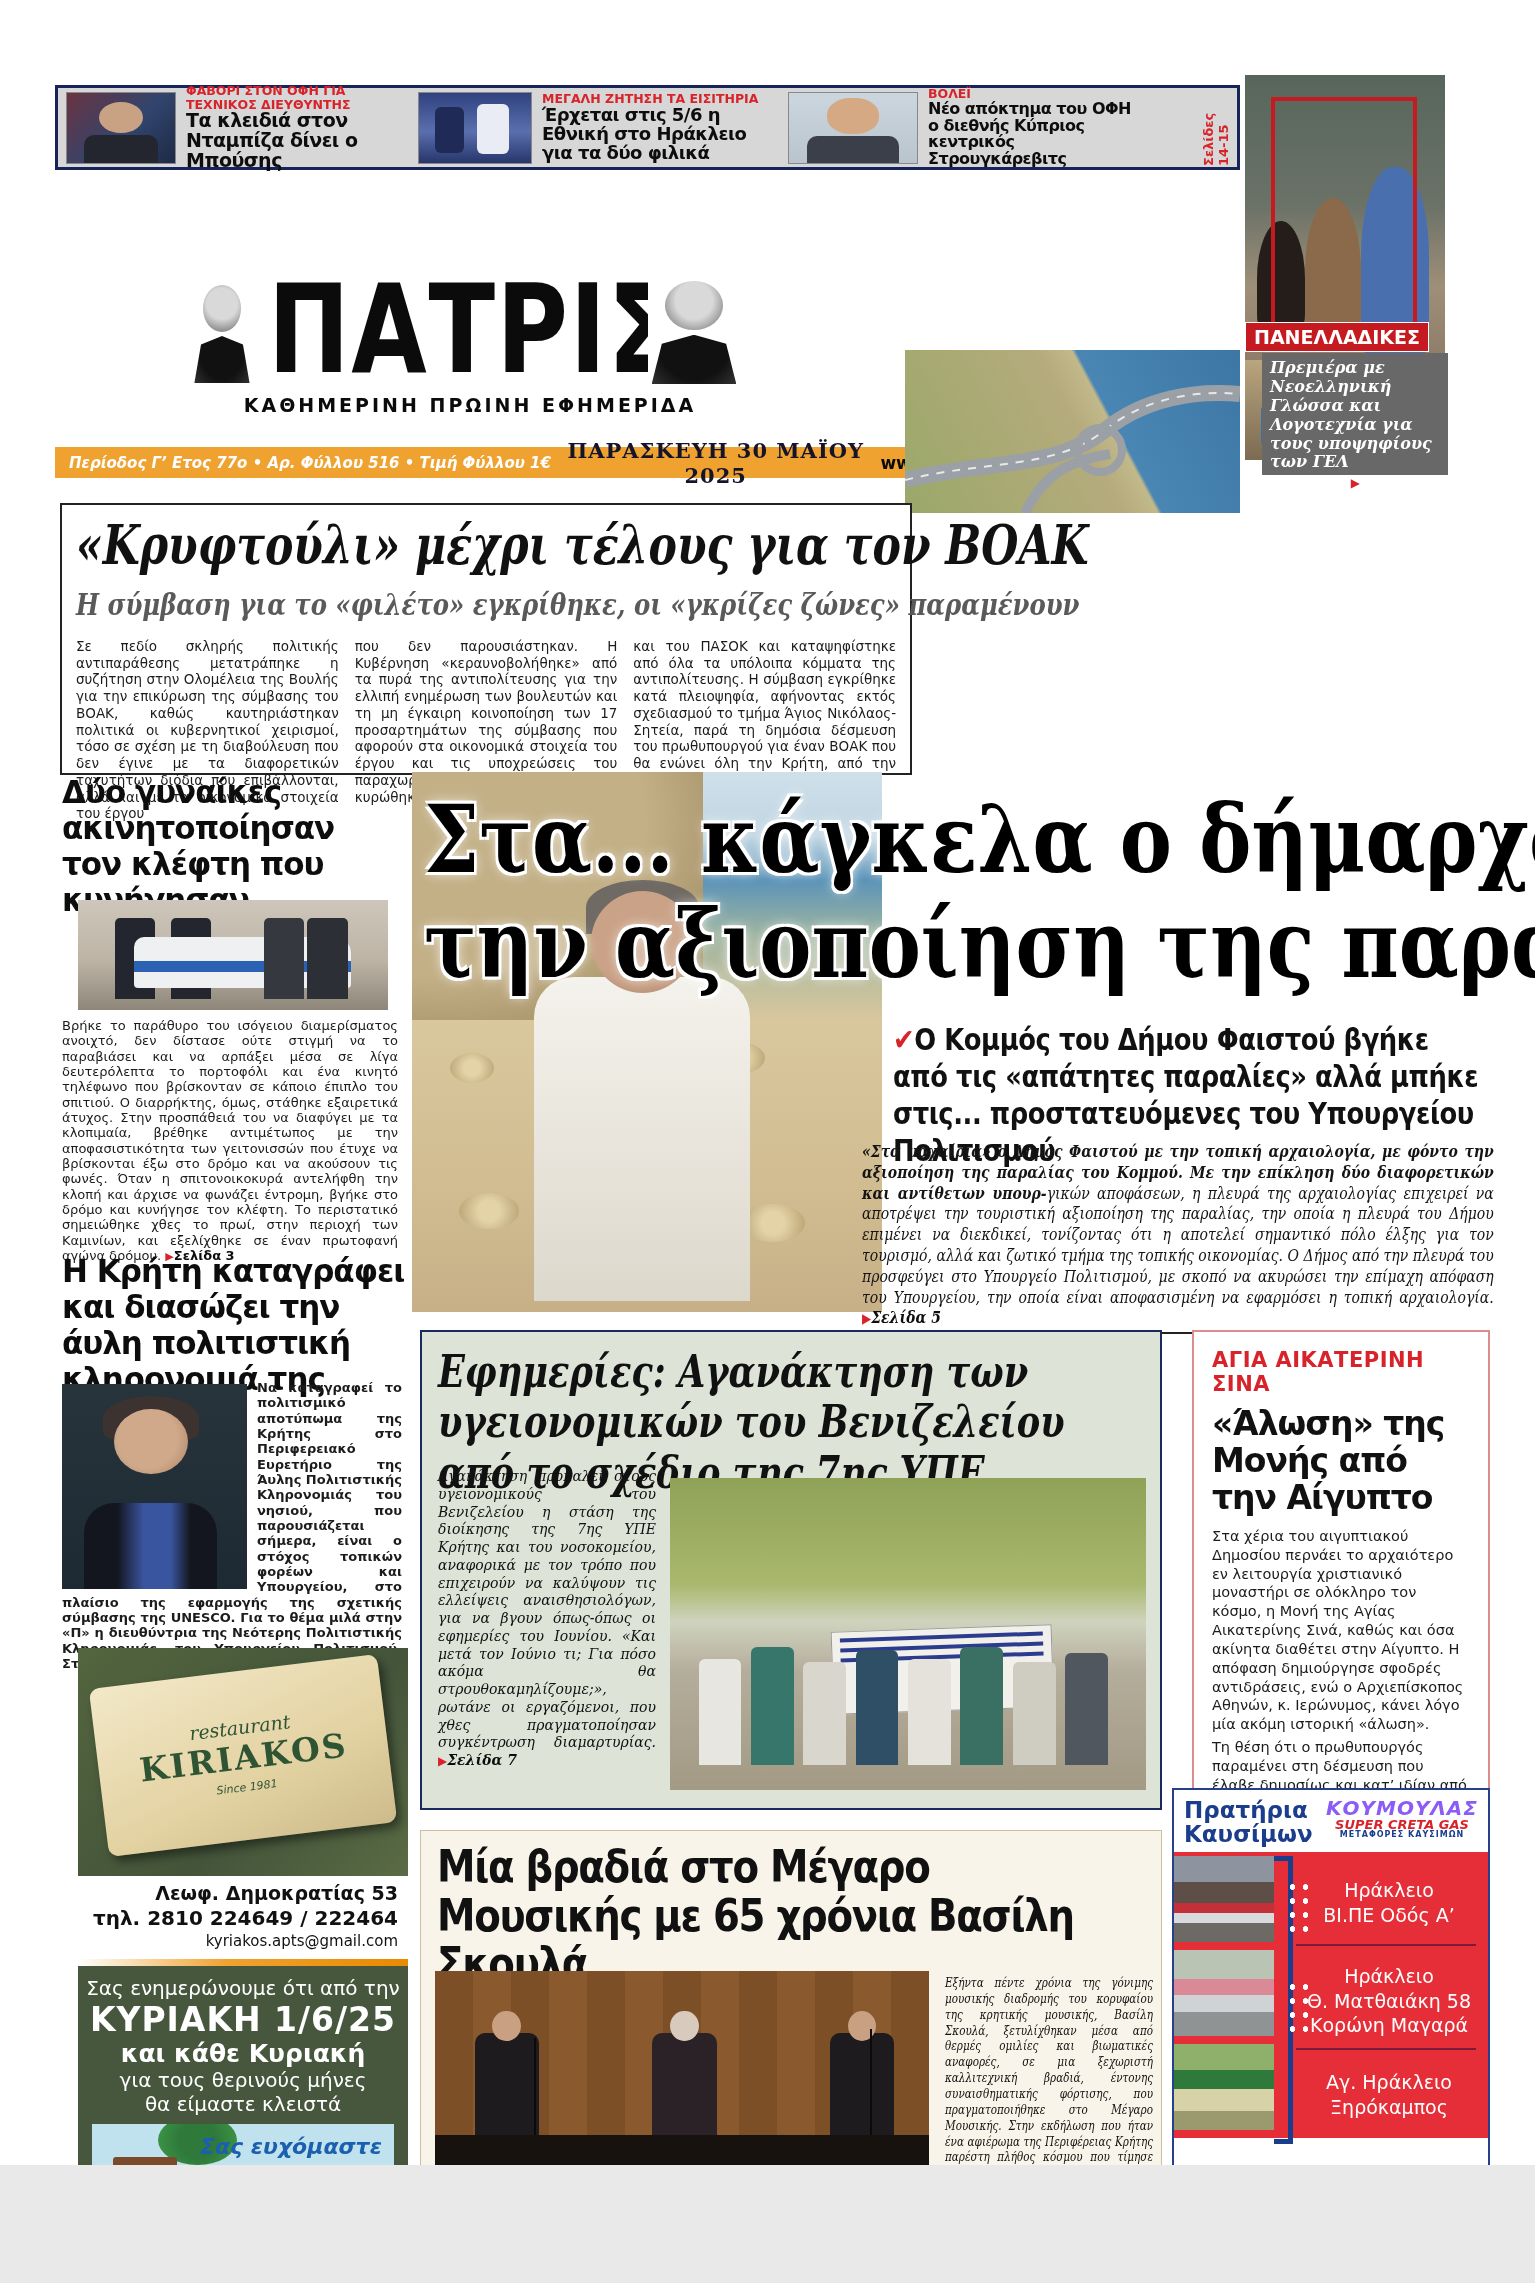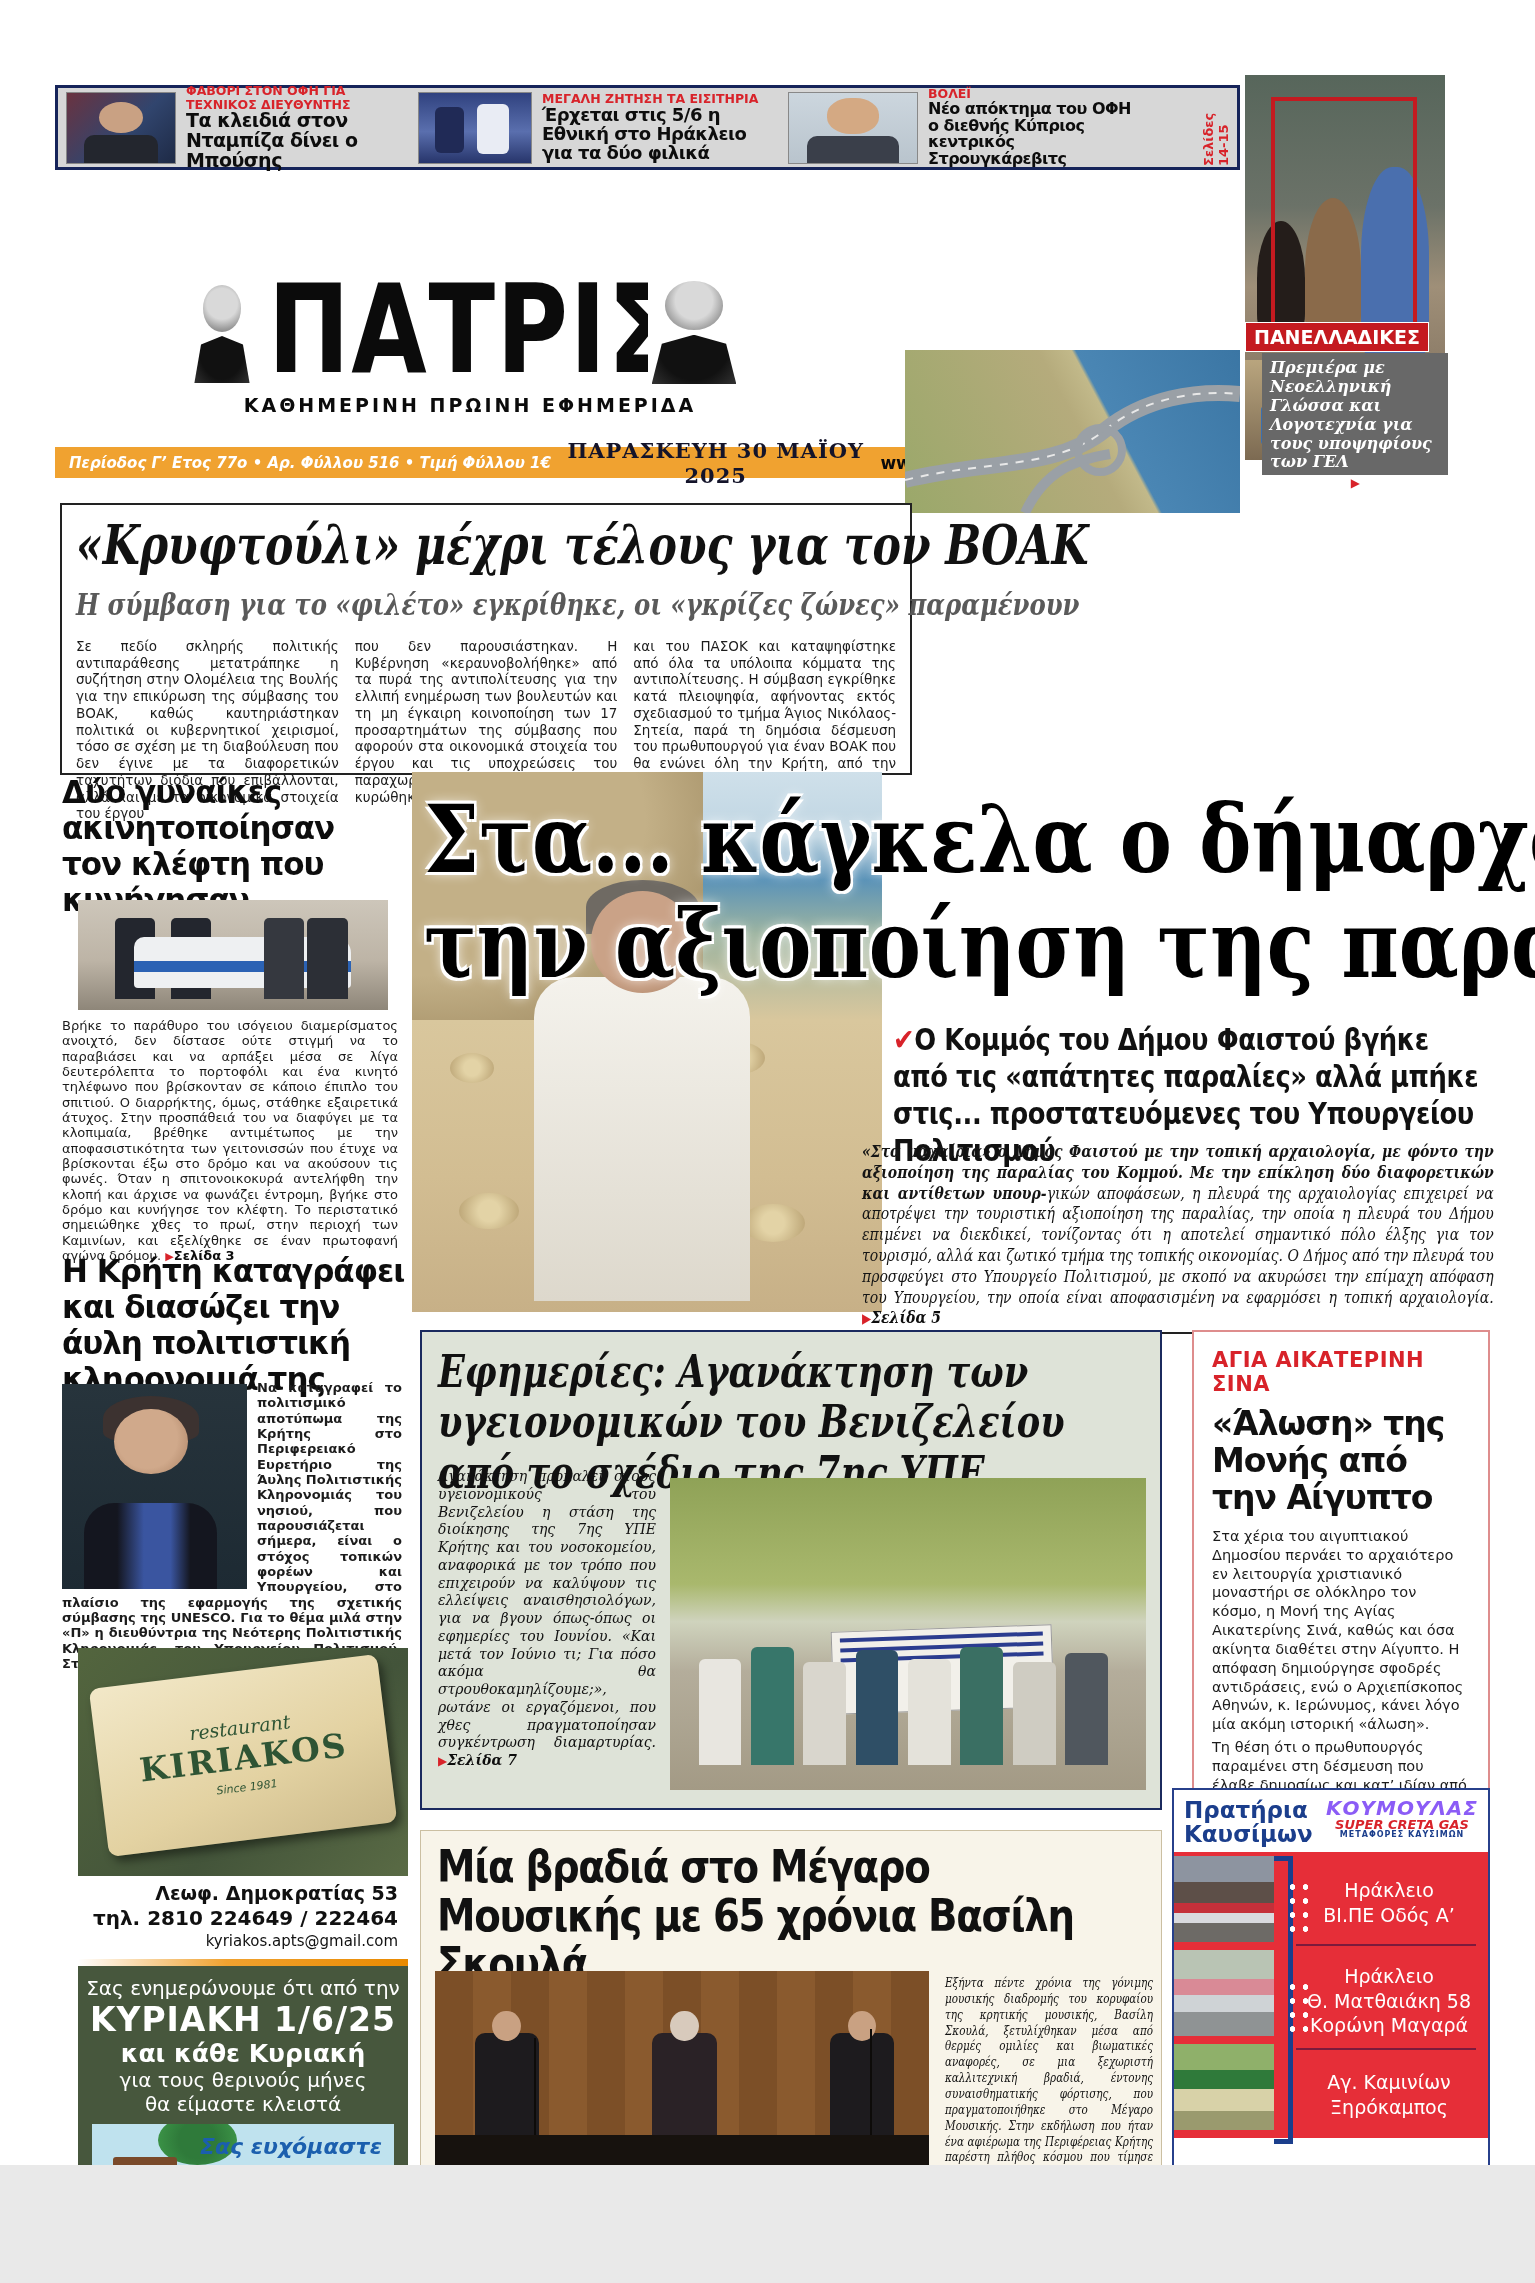--- a/index.html
+++ b/index.html
@@ -439,19 +439,19 @@
           <div>ΒΙ.ΠΕ Οδός Α’</div>
       </div>
       <div class="fsep" style="top:92px;"></div>
       <div class="floc" style="top:112px;">
         <div>Ηράκλειο</div>
           <div>Θ. Ματθαιάκη 58</div>
           <div>Κορώνη Μαγαρά</div>
       </div>
       <div class="fsep" style="top:196px;"></div>
       <div class="floc" style="top:218px;">
-        <div>Αγ. Καμινίων</div>
+        <div>Αγ. Ηράκλειο</div>
           <div>Ξηρόκαμπος</div>
       </div>
     </div>
   </div>
 
 </div>
 
 </body></html>

